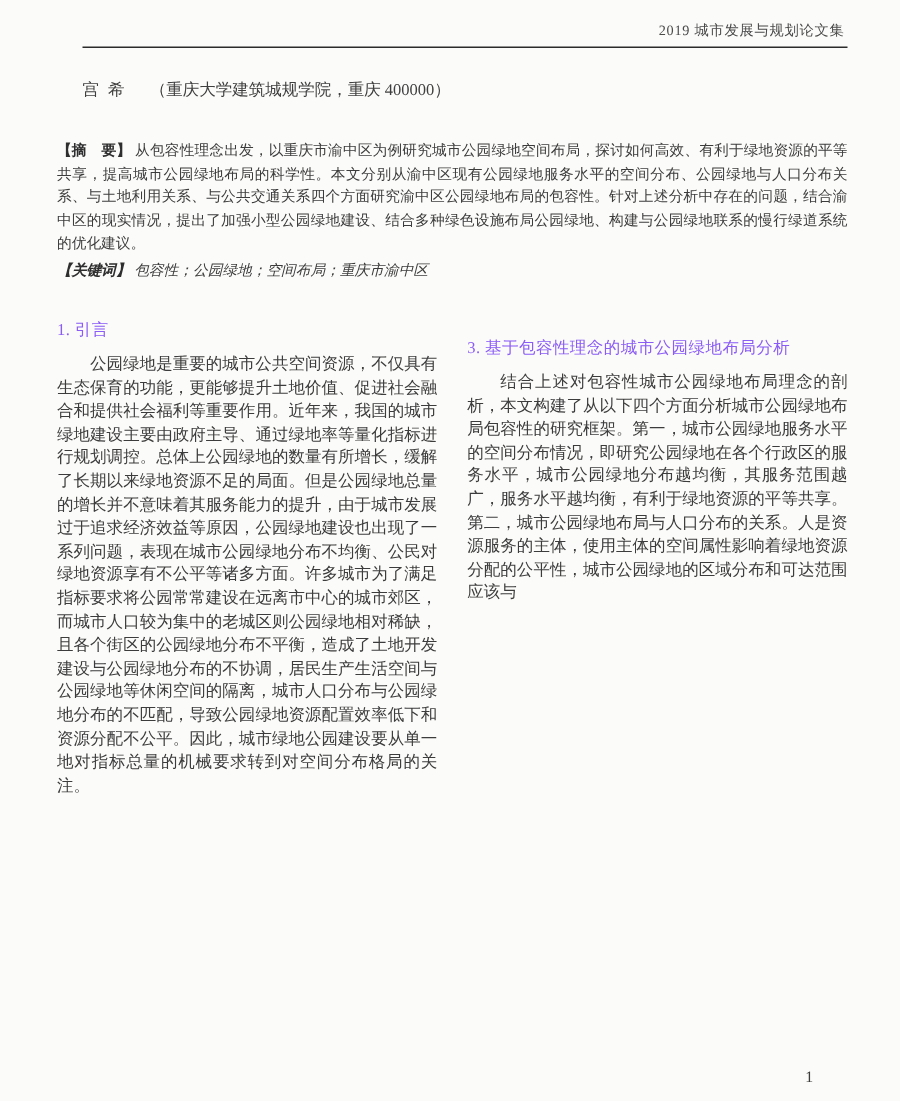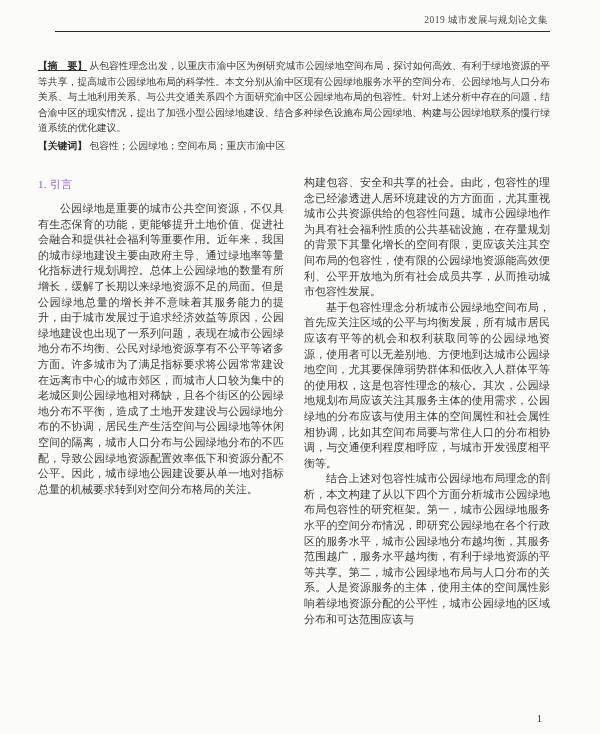--- a/index.html
+++ b/index.html
@@ -6,21 +6,21 @@
   body{
     width:600px;height:734px;overflow:hidden;
     background:#fbfbf9;
     font-family:"Liberation Serif","DejaVu Serif",serif;
     color:#3c3c3c;
     position:relative;
   }
   .page{
     box-sizing:border-box;
     width:600px;height:734px;
-    padding:14px 50px 20px 38px;
+    padding:14px 35px 20px 38px;
     position:relative;
   }
   
   .running-head{
     text-align:right;
     font-size:9.5px;
     color:#4a4a4a;
     letter-spacing:.5px;
     padding-right:2px;
   }
@@ -45,26 +45,27 @@
   }
   .author-name{letter-spacing:6px;margin-right:8px;}
   
   .abstract{
     margin-top:26px;
     font-size:9.8px;
     line-height:15.5px;
     text-align:justify;
     color:#3c3c3c;
   }
-  .abstract .lbl{font-weight:bold;color:#2e2e2e;text-decoration:underline;}
+  .abstract .lbl{font-weight:bold;color:#2e2e2e;}
   .keywords{
     margin-top:2px;
     font-size:9.8px;
     line-height:15.5px;
     color:#3c3c3c;
+    font-style:italic;
   }
   .keywords .lbl{font-weight:bold;color:#2e2e2e;}
   
   .columns{
     margin-top:22px;
     display:flex;
     gap:20px;
   }
   .col{
     flex:1 1 0;
@@ -100,38 +101,41 @@
 </style>
 </head>
 <body>
 
 <div class="page">
 
   <div class="running-head">2019 城市发展与规划论文集</div>
   <hr class="header-rule">
 
 
+  <div class="author-line">
+    <span class="author-name">宫希</span>
+    <span>（重庆大学建筑城规学院，重庆 400000）</span>
+  </div>
 
   <div class="abstract">
     <span class="lbl">【摘　要】</span>
     <span>从包容性理念出发，以重庆市渝中区为例研究城市公园绿地空间布局，探讨如何高效、有利于绿地资源的平等共享，提高城市公园绿地布局的科学性。本文分别从渝中区现有公园绿地服务水平的空间分布、公园绿地与人口分布关系、与土地利用关系、与公共交通关系四个方面研究渝中区公园绿地布局的包容性。针对上述分析中存在的问题，结合渝中区的现实情况，提出了加强小型公园绿地建设、结合多种绿色设施布局公园绿地、构建与公园绿地联系的慢行绿道系统的优化建议。</span>
   </div>
 
   <div class="keywords">
     <span class="lbl">【关键词】</span>
     <span>包容性；公园绿地；空间布局；重庆市渝中区</span>
   </div>
 
   <div class="columns">
     <div class="col">
       <h2 class="first-h">1. 引言</h2>
       <p>公园绿地是重要的城市公共空间资源，不仅具有生态保育的功能，更能够提升土地价值、促进社会融合和提供社会福利等重要作用。近年来，我国的城市绿地建设主要由政府主导、通过绿地率等量化指标进行规划调控。总体上公园绿地的数量有所增长，缓解了长期以来绿地资源不足的局面。但是公园绿地总量的增长并不意味着其服务能力的提升，由于城市发展过于追求经济效益等原因，公园绿地建设也出现了一系列问题，表现在城市公园绿地分布不均衡、公民对绿地资源享有不公平等诸多方面。许多城市为了满足指标要求将公园常常建设在远离市中心的城市郊区，而城市人口较为集中的老城区则公园绿地相对稀缺，且各个街区的公园绿地分布不平衡，造成了土地开发建设与公园绿地分布的不协调，居民生产生活空间与公园绿地等休闲空间的隔离，城市人口分布与公园绿地分布的不匹配，导致公园绿地资源配置效率低下和资源分配不公平。因此，城市绿地公园建设要从单一地对指标总量的机械要求转到对空间分布格局的关注。</p>
     </div>
     <div class="col">
-      <p class="no-indent">构建包容、安全和共享的社会。由此，包容性的理念已经渗透进人居环境建设的方方面面，尤其重视城市公共资源供给的包容性问题。城市公园绿地作为具有社会福利性质的公共基础设施，在存量规划的背景下其量化增长的空间有限，更应该关注其空间布局的包容性，使有限的公园绿地资源能高效便利、公平开放地为所有社会成员共享，从而推动城市包容性发展。</p>
-      <p>基于包容性理念分析城市公园绿地空间布局，首先应关注区域的公平与均衡发展，所有城市居民应该有平等的机会和权利获取同等的公园绿地资源，使用者可以无差别地、方便地到达城市公园绿地空间，尤其要保障弱势群体和低收入人群体平等的使用权，这是包容性理念的核心。其次，公园绿地规划布局应该关注其服务主体的使用需求，公园绿地的分布应该与使用主体的空间属性和社会属性相协调，比如其空间布局要与常住人口的分布相协调，与交通便利程度相呼应，与城市开发强度相平衡等。</p>
+      <h2>3. 基于包容性理念的城市公园绿地布局分析</h2>
       <p>结合上述对包容性城市公园绿地布局理念的剖析，本文构建了从以下四个方面分析城市公园绿地布局包容性的研究框架。第一，城市公园绿地服务水平的空间分布情况，即研究公园绿地在各个行政区的服务水平，城市公园绿地分布越均衡，其服务范围越广，服务水平越均衡，有利于绿地资源的平等共享。第二，城市公园绿地布局与人口分布的关系。人是资源服务的主体，使用主体的空间属性影响着绿地资源分配的公平性，城市公园绿地的区域分布和可达范围应该与</p>
     </div>
   </div>
 
   <div class="page-number">1</div>
 
 </div>
 
 </body></html>

